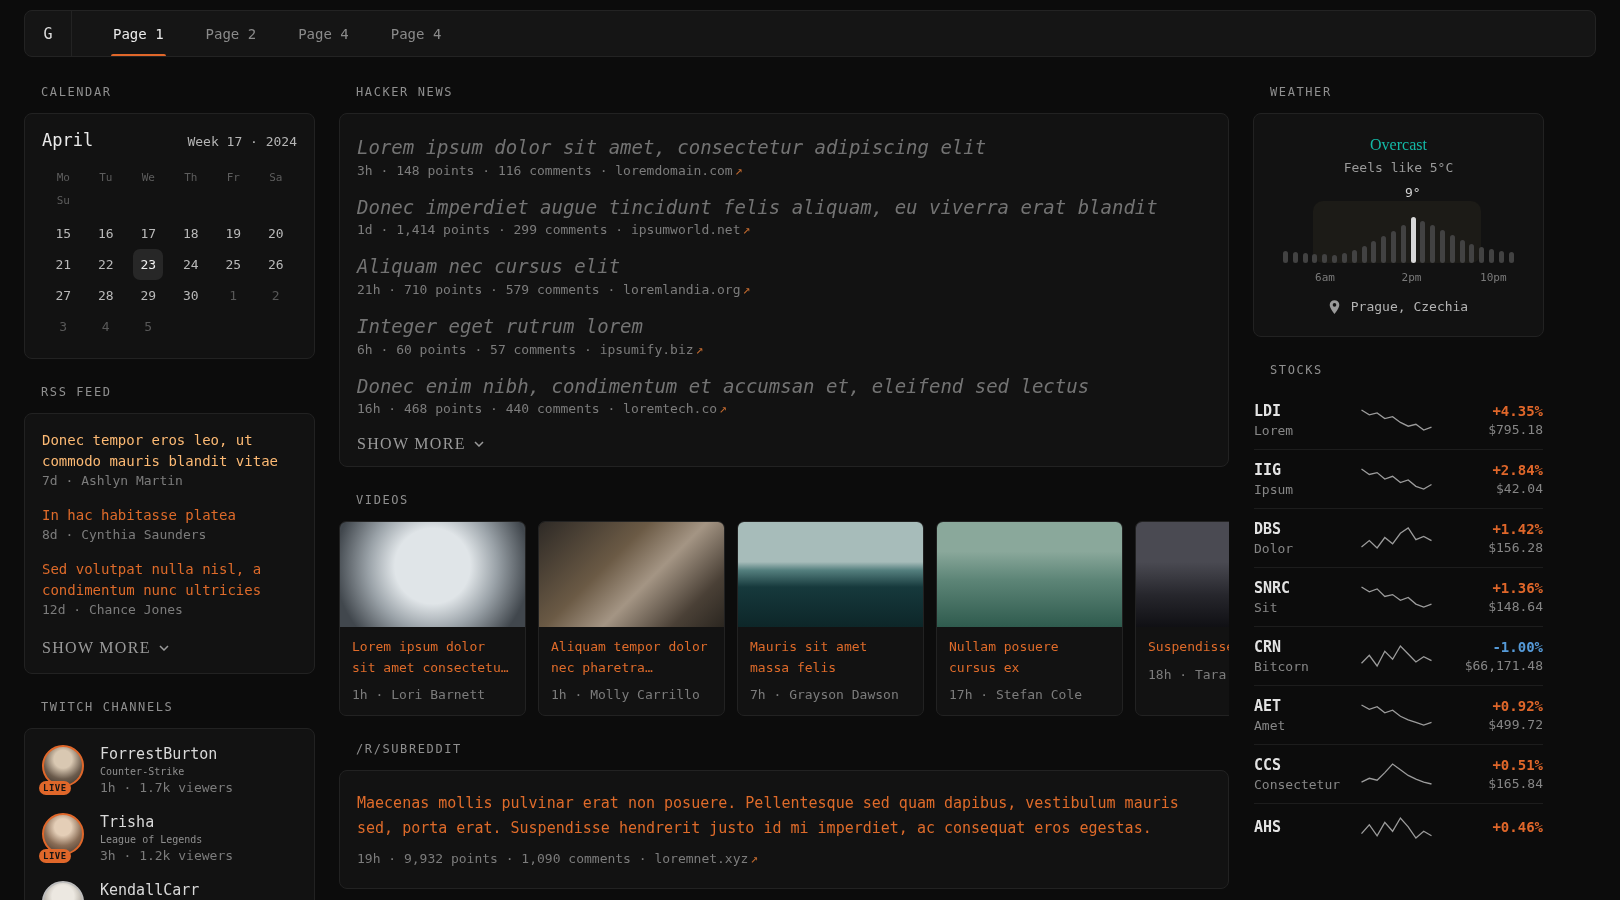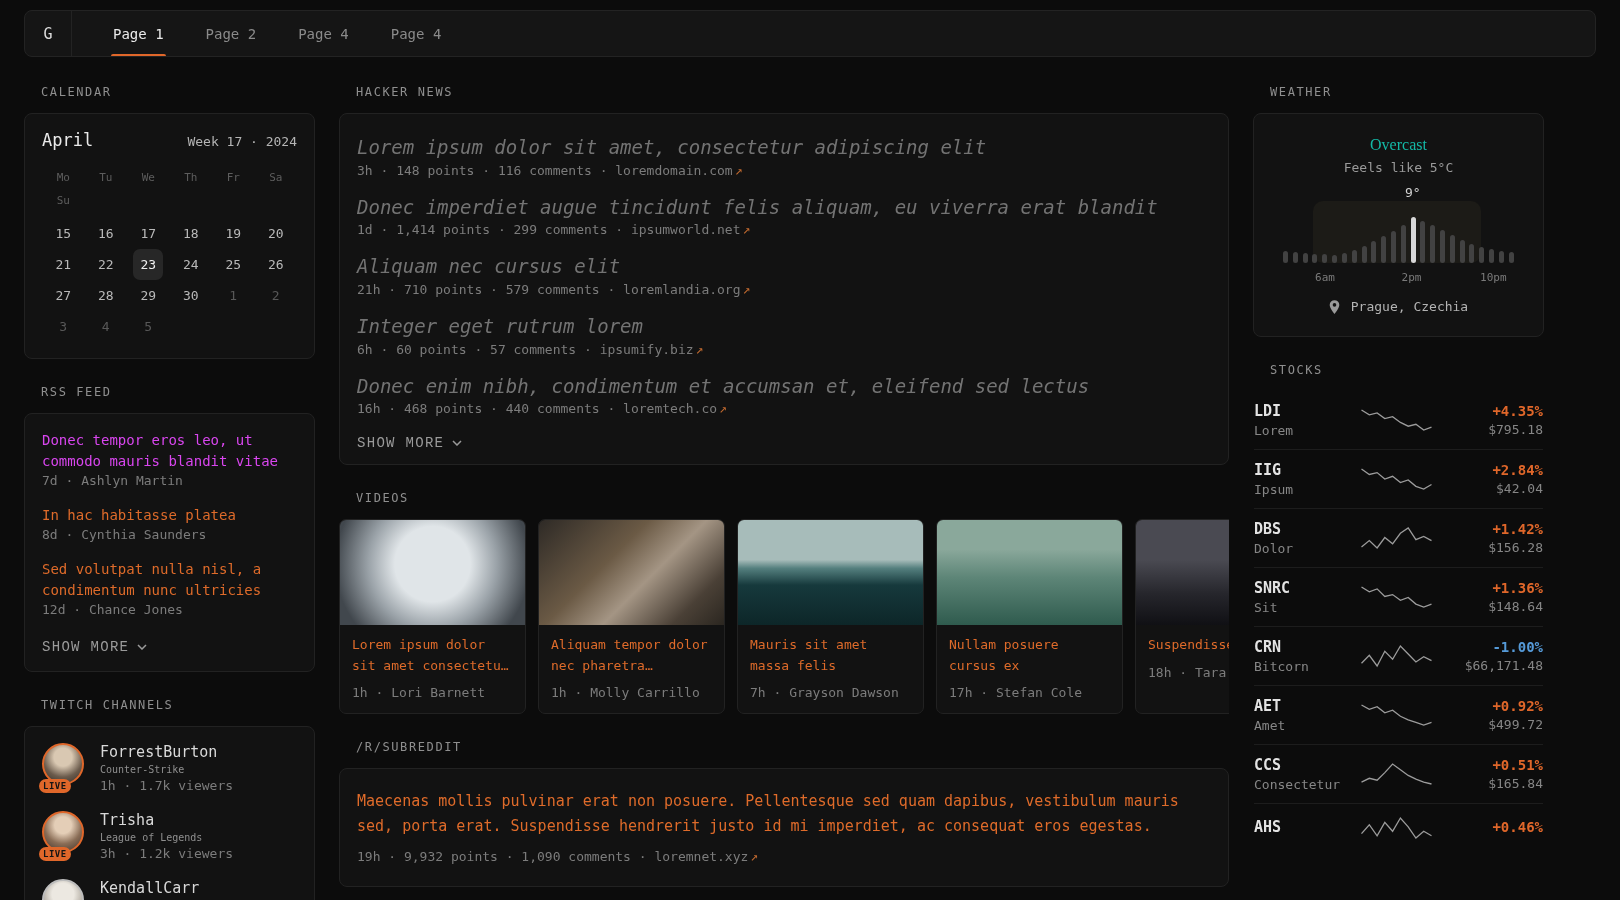--- a/index.html
+++ b/index.html
@@ -73,29 +73,29 @@
     width:30px; height:31px; margin:0 auto;
     display:flex; align-items:center; justify-content:center;
     font-size:13px; color:#b9b9b9;
   }
   .day.dim { color:#585858; }
   .day.selected { background:#272727; border-radius:7px; color:#f0f0f0; }
 
   
   .feed-item { margin-bottom:15px; }
   .feed-title { display:block; font-size:14px; line-height:1.5; color:#df6b2a; }
-  .feed-title.muted { color:#d946ef; }
+  .feed-title.muted { color:#fdba74; }
   .meta { font-size:13px; color:#7c7c7c; margin-top:0; line-height:1.4; }
   .src { color:#7c7c7c; }
   .arr { color:#c0692f; margin-left:2px; }
   .show-more {
     display:inline-flex; align-items:center; gap:8px;
-    font-size:14px; letter-spacing:1.3px; color:#9a9a9a;
+    font-size:16px; letter-spacing:1.3px; color:#9a9a9a;
     margin-top:4px; background:none; border:none;
-    font-family:Liberation Mono, monospace; cursor:pointer;
+    font-family:Liberation Serif, serif; cursor:pointer;
   }
   .show-more svg { stroke:#9a9a9a; fill:none; stroke-width:1.5; }
 
   
   .tw-row { display:flex; gap:14px; margin-bottom:18px; align-items:flex-start; cursor:pointer; }
   .av-wrap { position:relative; width:44px; height:44px; flex:none; }
   .avatar {
     width:42px; height:42px; border-radius:50%;
     border:2px solid #e0672a;
   }

